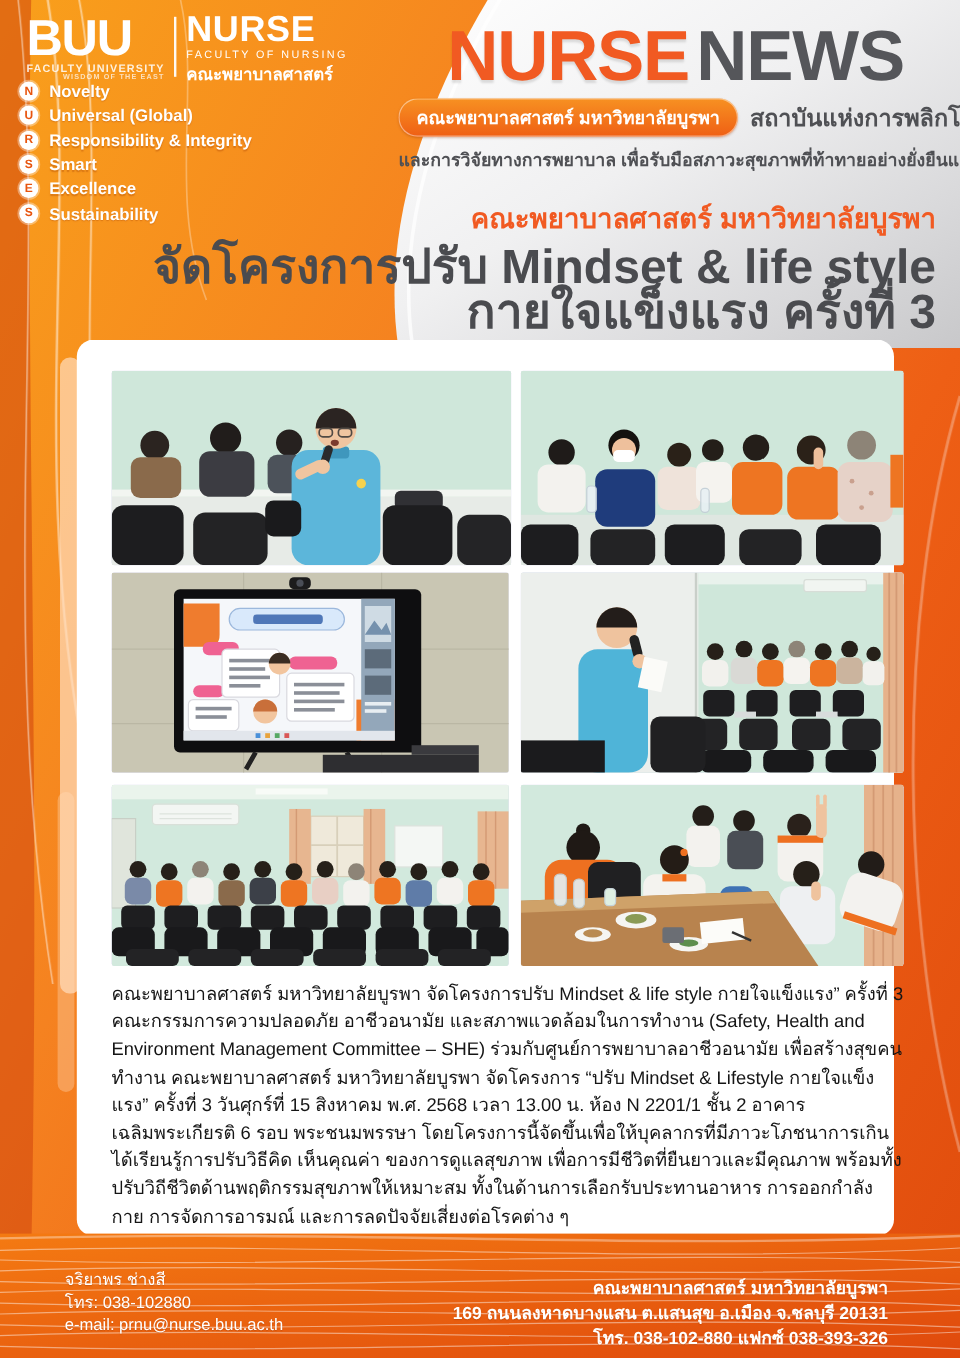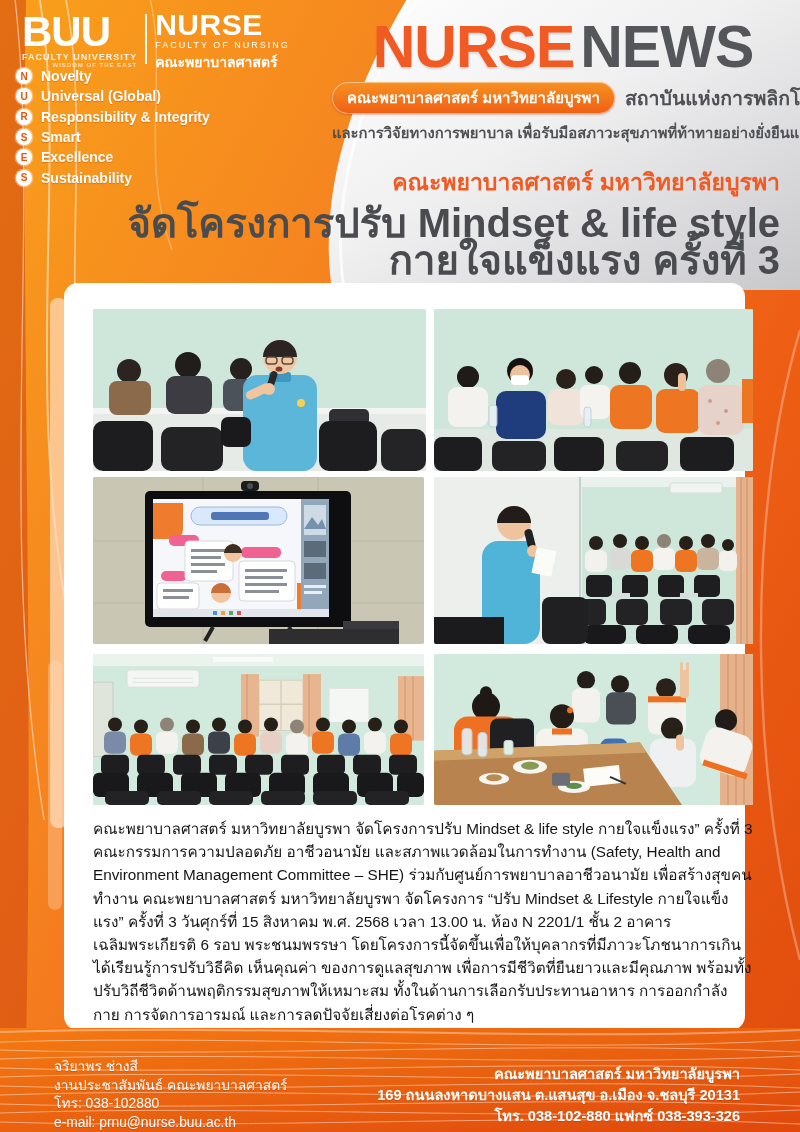--- a/index.html
+++ b/index.html
@@ -463,21 +463,20 @@
       </svg>
     </figure>
 
     <p class="body-text">
       <span>คณะพยาบาลศาสตร์ มหาวิทยาลัยบูรพา จัดโครงการปรับ Mindset &amp; life style กายใจแข็งแรง” ครั้งที่ 3</span><span>คณะกรรมการความปลอดภัย อาชีวอนามัย และสภาพแวดล้อมในการทำงาน (Safety, Health and</span><span>Environment Management Committee – SHE)  ร่วมกับศูนย์การพยาบาลอาชีวอนามัย เพื่อสร้างสุขคน</span><span>ทำงาน  คณะพยาบาลศาสตร์ มหาวิทยาลัยบูรพา จัดโครงการ “ปรับ Mindset &amp; Lifestyle กายใจแข็งแรง”</span><span>ครั้งที่ 3 วันศุกร์ที่ 15 สิงหาคม พ.ศ. 2568 เวลา 13.00 น.  ห้อง N 2201/1 ชั้น 2 อาคารเฉลิมพระเกียรติ 6 รอบ</span><span>พระชนมพรรษา โดยโครงการนี้จัดขึ้นเพื่อให้บุคลากรที่มีภาวะโภชนาการเกิน ได้เรียนรู้การปรับวิธีคิด เห็นคุณค่า</span><span>ของการดูแลสุขภาพ เพื่อการมีชีวิตที่ยืนยาวและมีคุณภาพ พร้อมทั้งปรับวิถีชีวิตด้านพฤติกรรมสุขภาพให้เหมาะสม</span><span>ทั้งในด้านการเลือกรับประทานอาหาร การออกกำลังกาย การจัดการอารมณ์ และการลดปัจจัยเสี่ยงต่อโรคต่าง ๆ</span>
     </p>
   </section>
 
   <div class="f-left">
     <div>จริยาพร ช่างสี</div>
-    <div>งานประชาสัมพันธ์ คณะพยาบาลศาสตร์</div>
     <div>โทร: 038-102880</div>
     <div>e-mail: prnu@nurse.buu.ac.th</div>
   </div>
   <div class="f-right">
     <div>คณะพยาบาลศาสตร์ มหาวิทยาลัยบูรพา</div>
     <div>169 ถนนลงหาดบางแสน ต.แสนสุข อ.เมือง จ.ชลบุรี 20131</div>
     <div>โทร. 038-102-880 แฟกซ์ 038-393-326</div>
   </div>
 
 </div>

